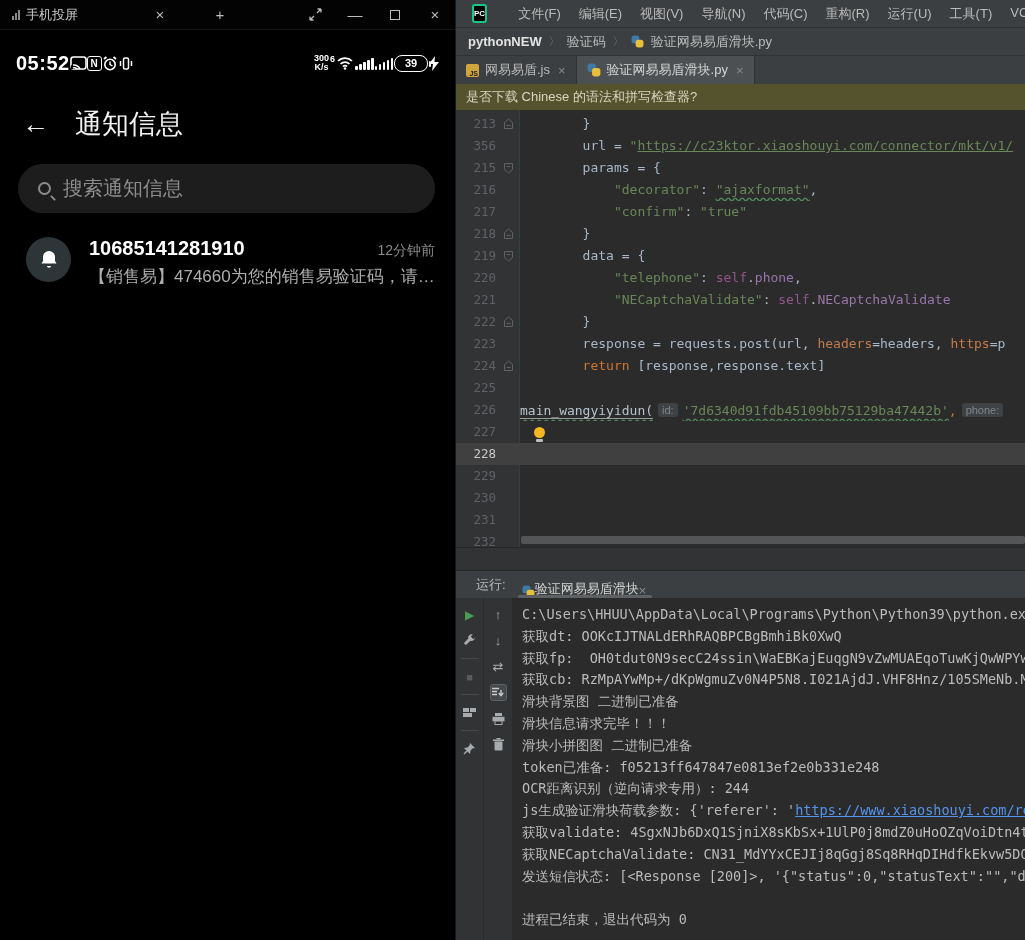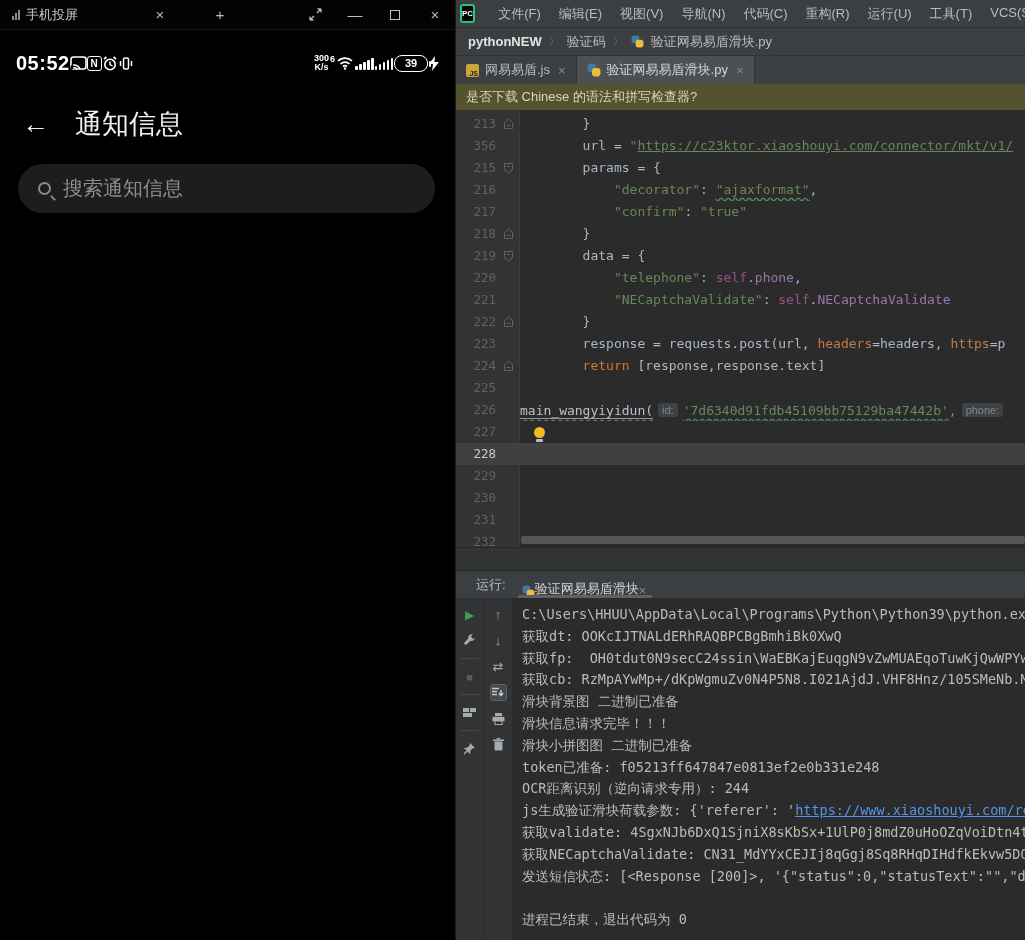--- a/index.html
+++ b/index.html
@@ -42,21 +42,21 @@
   .notif{margin-top:24px;padding:0 20px 0 26px;display:flex;gap:18px}
   .notif-avatar{width:45px;height:45px;border-radius:50%;background:#2d3538;display:flex;align-items:center;justify-content:center;flex:none}
   .notif-body{flex:1;min-width:0}
   .notif-top{display:flex;align-items:baseline}
   .notif-sender{font-size:20px;font-weight:600;color:#fff}
   .notif-time{margin-left:auto;font-size:14px;color:#8a8a8a}
   .notif-preview{margin-top:5px;font-size:17px;color:#aeaeae;white-space:nowrap;overflow:hidden;text-overflow:ellipsis}
 
   
   .ide{width:570px;height:940px;flex:none;background:#2b2b2b;border-left:1px solid #1a1a1a;display:flex;flex-direction:column;overflow:hidden}
-  .menubar{height:27px;background:#3c3f41;display:flex;align-items:center;gap:4px;padding-left:4px;flex:none}
+  .menubar{height:27px;background:#3c3f41;display:flex;align-items:center;gap:12px;padding-left:16px;flex:none}
   .pc-logo{width:19px;height:19px;border:2px solid #19c789;border-radius:3px;background:#000;color:#fff;font-size:8px;font-weight:700;display:flex;align-items:center;justify-content:center;margin-right:10px}
   .menubar ul{display:flex;list-style:none;gap:0}
   .menubar li{color:#bbbbbb;font-size:13px;padding:0 9px;cursor:default;white-space:nowrap}
   .crumbs{height:28px;background:#3c3f41;border-top:1px solid #323232;display:flex;align-items:center;padding-left:12px;font-size:13px;color:#bbb;gap:7px;flex:none}
   .crumb-root{font-weight:700;color:#e3e3e3}
   .crumb-sep{color:#7d7d7d;font-size:11px}
   .tabbar{height:29px;background:#3c3f41;border-top:1px solid #323232;display:flex;align-items:stretch;padding-left:0;flex:none}
   .tab{display:flex;align-items:center;gap:6px;padding:0 10px;font-size:13px;color:#bbb;border-right:1px solid #323232}
   .tab.active{background:#4c5052;color:#d4d4d4}
   .tab .close{color:#8a8a8a;font-size:13px;margin-left:2px}
@@ -200,20 +200,35 @@
     <div class="phone-nav">
       <span class="back-arrow">←</span>
       <span class="phone-title">通知信息</span>
     </div>
 
     <div class="search-pill">
       <span class="mag"></span>
       <span class="search-ph">搜索通知信息</span>
     </div>
 
+    <div class="notif">
+      <div class="notif-avatar">
+        <svg width="20" height="22" viewBox="0 0 20 22">
+            <path d="M10 2 a6 6 0 0 1 6 6 v4 l1.5 2.5 h-15 L4 12 V8 a6 6 0 0 1 6 -6 Z" fill="#fff"></path>
+            <path d="M7.8 17 a2.3 2.3 0 0 0 4.4 0 Z" fill="#fff"></path>
+          </svg>
+      </div>
+      <div class="notif-body">
+        <div class="notif-top">
+          <span class="notif-sender">10685141281910</span>
+          <span class="notif-time">12分钟前</span>
+        </div>
+        <div class="notif-preview">【销售易】474660为您的销售易验证码，请…</div>
+      </div>
+    </div>
   </section>
 
   <section class="ide">
     <div class="menubar">
       <span class="pc-logo">PC</span>
       <ul id="menu-list">
           <li>文件(F)</li>
           <li>编辑(E)</li>
           <li>视图(V)</li>
           <li>导航(N)</li>

